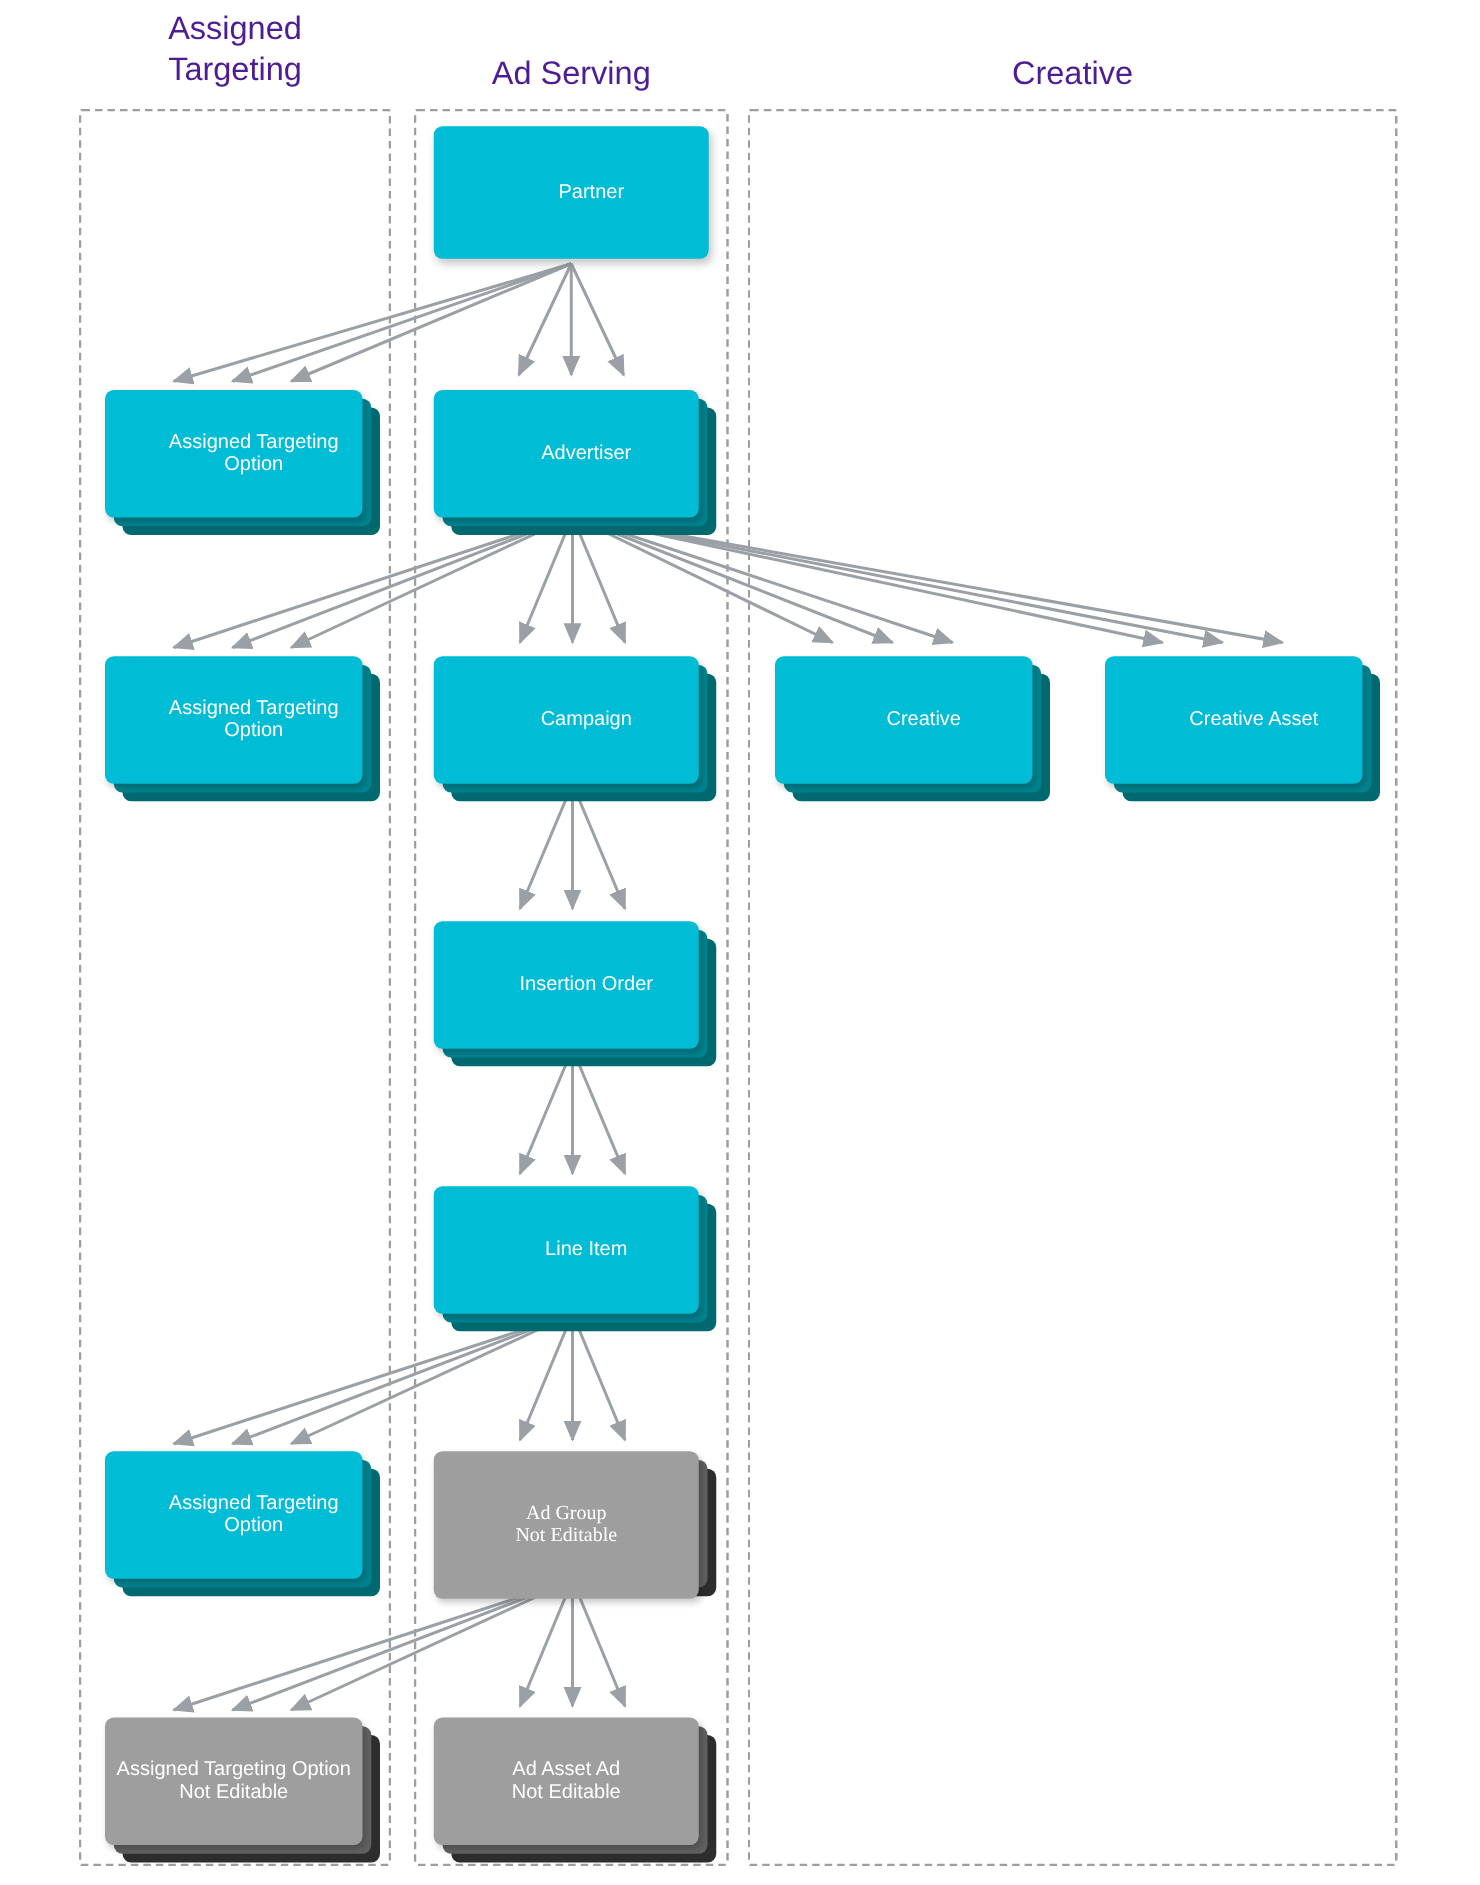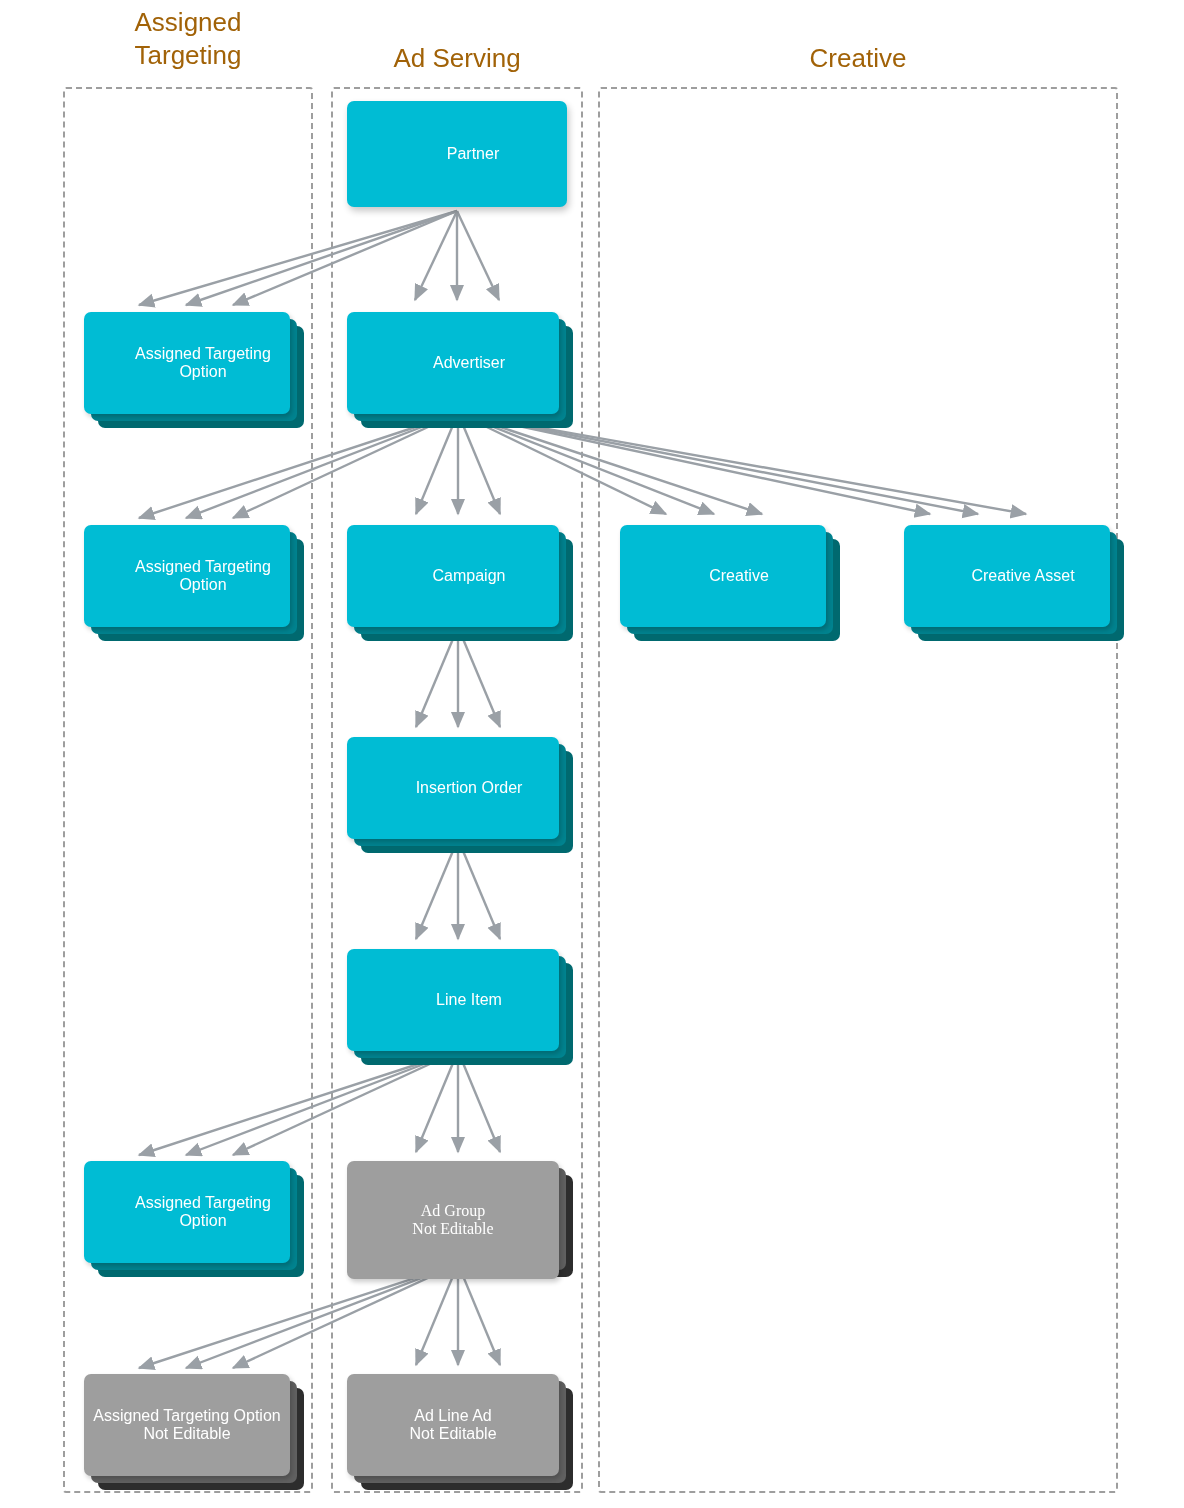--- a/index.html
+++ b/index.html
@@ -9,21 +9,21 @@
     font-family: "Liberation Sans", sans-serif;
     overflow: hidden;
   }
   #stage { position: relative; width: 1184px; height: 1508px; }
 
   
   .col-label {
     position: absolute;
     text-align: center;
     font-size: 26px;
-    color: #a16207;
+    color: #4c1d95;
     line-height: 1.28;
     font-weight: 400;
     white-space: pre-line;
   }
 
   
   .lane {
     position: absolute;
     border: 2px dashed #9e9e9e;
     border-radius: 3px;
@@ -180,21 +180,21 @@
   </div>
 
   <div class="group cyan" style="left:620px; top:525px; width:172px; height:116px;">
     <div class="stack-l2" style="left:14px; top:14px; width:206px; height:102px;"></div>
     <div class="stack-l1" style="left:7px;  top:7px;  width:206px; height:102px;"></div>
     <div class="face" style="left:0;    top:0;    width:206px; height:102px;">
       <div class="title">Creative</div>
     </div>
   </div>
 
-  <div class="group cyan" style="left:884px; top:525px; width:220px; height:116px;margin-left:20px;">
+  <div class="group cyan" style="left:884px; top:525px; width:220px; height:116px;">
     <div class="stack-l2" style="left:14px; top:14px; width:206px; height:102px;"></div>
     <div class="stack-l1" style="left:7px;  top:7px;  width:206px; height:102px;"></div>
     <div class="face" style="left:0;    top:0;    width:206px; height:102px;">
       <div class="title">Creative Asset</div>
     </div>
   </div>
 
   <div class="group cyan" style="left:347px; top:737px; width:226px; height:116px;">
     <div class="stack-l2" style="left:14px; top:14px; width:212px; height:102px;"></div>
     <div class="stack-l1" style="left:7px;  top:7px;  width:212px; height:102px;"></div>
@@ -237,18 +237,18 @@
       <div class="title">Assigned
 Targeting Option</div>
       <div class="sub">Not Editable</div>
     </div>
   </div>
 
   <div class="group grey" style="left:347px; top:1374px; width:226px; height:116px;">
     <div class="stack-l2" style="left:14px; top:14px; width:212px; height:102px;"></div>
     <div class="stack-l1" style="left:7px;  top:7px;  width:212px; height:102px;"></div>
     <div class="face" style="left:0;    top:0;    width:212px; height:102px;">
-      <div class="title">Ad Line Ad</div>
+      <div class="title">Ad Asset Ad</div>
       <div class="sub">Not Editable</div>
     </div>
   </div>
 
 </div>
 
 </body></html>

